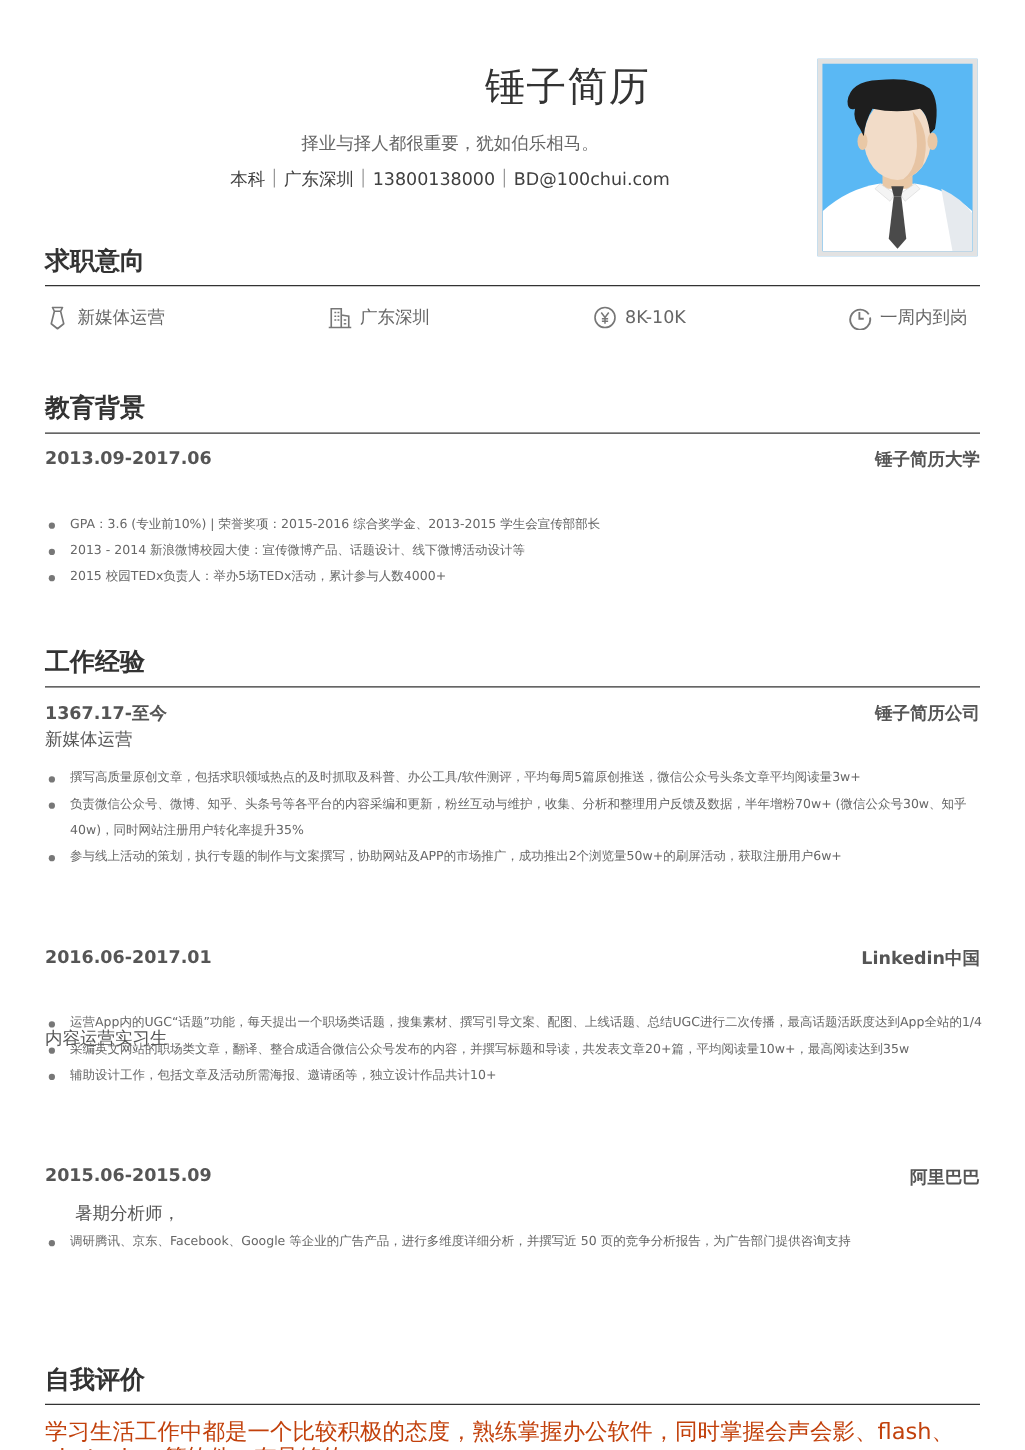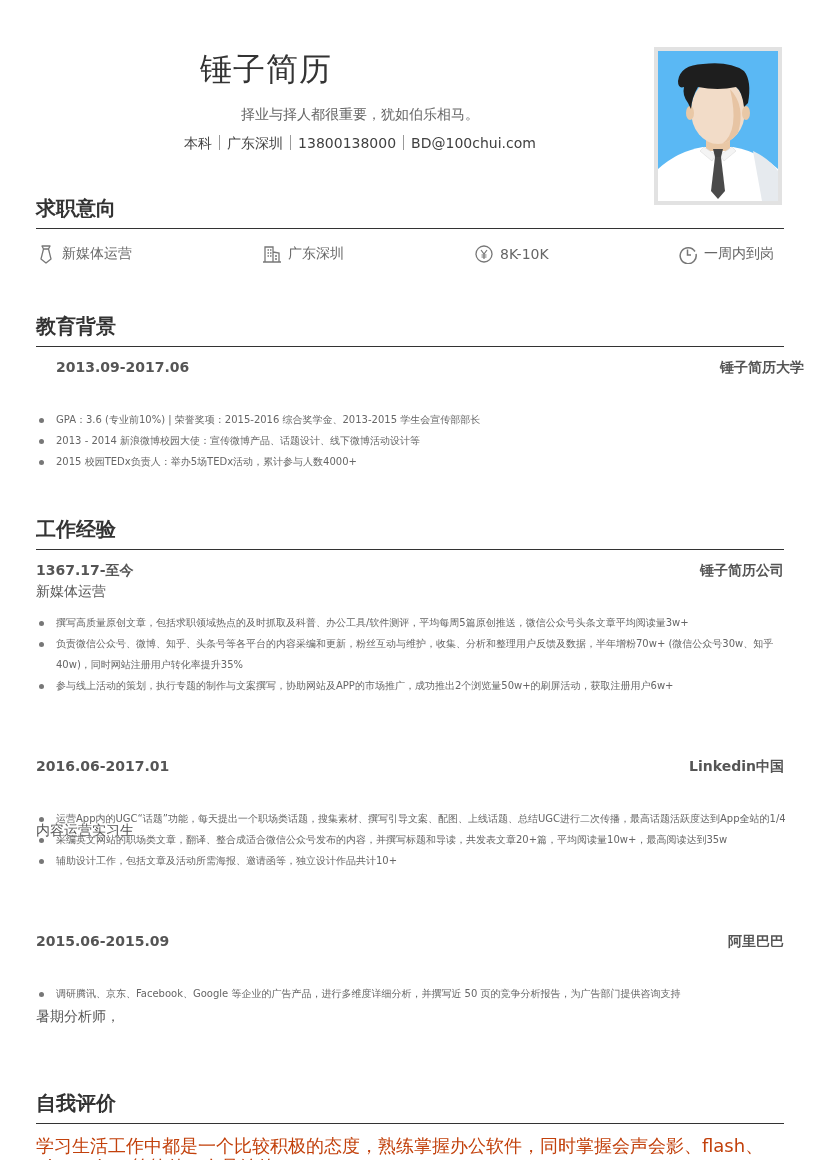--- a/index.html
+++ b/index.html
@@ -1,20 +1,20 @@
 <!DOCTYPE html>
 <html><head>
 <meta charset="utf-8">
 <style>
   * { box-sizing: border-box; margin: 0; padding: 0; }
   html, body { width: 820px; height: 1160px; overflow: hidden; background: #ffffff; }
   body { font-family: "DejaVu Sans", "Liberation Sans", sans-serif; color: #555; position: relative; }
 
   .header { position: absolute; left: 0; top: 0; width: 820px; height: 215px; }
-  .name { position: absolute; left: 200px; width: 320px; top: 48px; text-align: left; font-size: 32px; color: #333; font-weight: normal; letter-spacing: 1px; }
+  .name { position: absolute; left: 200px; width: 320px; top: 48px; text-align: right; font-size: 32px; color: #333; font-weight: normal; letter-spacing: 1px; }
   .motto { position: absolute; left: 160px; width: 400px; top: 106px; text-align: center; font-size: 14px; color: #666; }
   .contact { position: absolute; left: 120px; width: 480px; top: 135px; text-align: center; font-size: 14px; color: #404040; }
   .contact .sep { display: inline-block; width: 1px; height: 15px; background: #999; margin: 0 7px; vertical-align: -2px; }
 
   .photo { position: absolute; left: 654px; top: 47px; width: 128px; height: 158px; border: 4px solid #e2e2e2; background: #5ab8f4; overflow: hidden; }
   .photo svg { display: block; }
 
   .section-title { position: absolute; left: 36px; font-size: 20px; font-weight: bold; color: #333; }
   .section-line { position: absolute; left: 36px; width: 748px; height: 1px; background: #333; }
 
@@ -100,21 +100,21 @@
     <svg width="20" height="20" viewBox="0 0 20 20">
         <path d="M17 7.5 A8 8 0 1 0 18 10" fill="none" stroke="#777" stroke-width="1.5"></path>
         <path d="M9.5 5.5 L9.5 11 L13 11" fill="none" stroke="#777" stroke-width="1.5"></path>
       </svg>
   </span>
   <span>一周内到岗</span>
 </div>
 
 <div class="section-title" style="top:313px;">教育背景</div>
 <div class="section-line" style="top:346px;"></div>
-<div class="row-head" style="top:359px;margin-left:20px;">
+<div class="row-head" style="top:359px;">
   <span class="date">2013.09-2017.06</span>
   <span class="org">锤子简历大学</span>
 </div>
 <ul class="bullets" style="top:409px;">
   <li>GPA：3.6 (专业前10%) | 荣誉奖项：2015-2016 综合奖学金、2013-2015 学生会宣传部部长</li>
   <li>2013 - 2014 新浪微博校园大使：宣传微博产品、话题设计、线下微博活动设计等</li>
   <li>2015 校园TEDx负责人：举办5场TEDx活动，累计参与人数4000+</li>
 </ul>
 
 <div class="section-title" style="top:516px;">工作经验</div>
@@ -139,20 +139,20 @@
 <ul class="bullets" style="top:808px;">
   <li>运营App内的UGC“话题”功能，每天提出一个职场类话题，搜集素材、撰写引导文案、配图、上线话题、总结UGC进行二次传播，最高话题活跃度达到App全站的1/4</li>
   <li>采编英文网站的职场类文章，翻译、整合成适合微信公众号发布的内容，并撰写标题和导读，共发表文章20+篇，平均阅读量10w+，最高阅读达到35w</li>
   <li>辅助设计工作，包括文章及活动所需海报、邀请函等，独立设计作品共计10+</li>
 </ul>
 
 <div class="row-head" style="top:933px;">
   <span class="date">2015.06-2015.09</span>
   <span class="org">阿里巴巴</span>
 </div>
-<div class="role" style="top:1008px;">暑期分析师，</div>
+<div class="role" style="top:962px;margin-left:24px;">暑期分析师，</div>
 <ul class="bullets" style="top:983px;">
   <li>调研腾讯、京东、Facebook、Google 等企业的广告产品，进行多维度详细分析，并撰写近 50 页的竞争分析报告，为广告部门提供咨询支持</li>
 </ul>
 
 <div class="section-title" style="top:1090px;">自我评价</div>
 <div class="section-line" style="top:1123px;"></div>
 <div class="para">学习生活工作中都是一个比较积极的态度，熟练掌握办公软件，同时掌握会声会影、flash、photoshop等软件，有足够的</div>
 
 </body></html>

